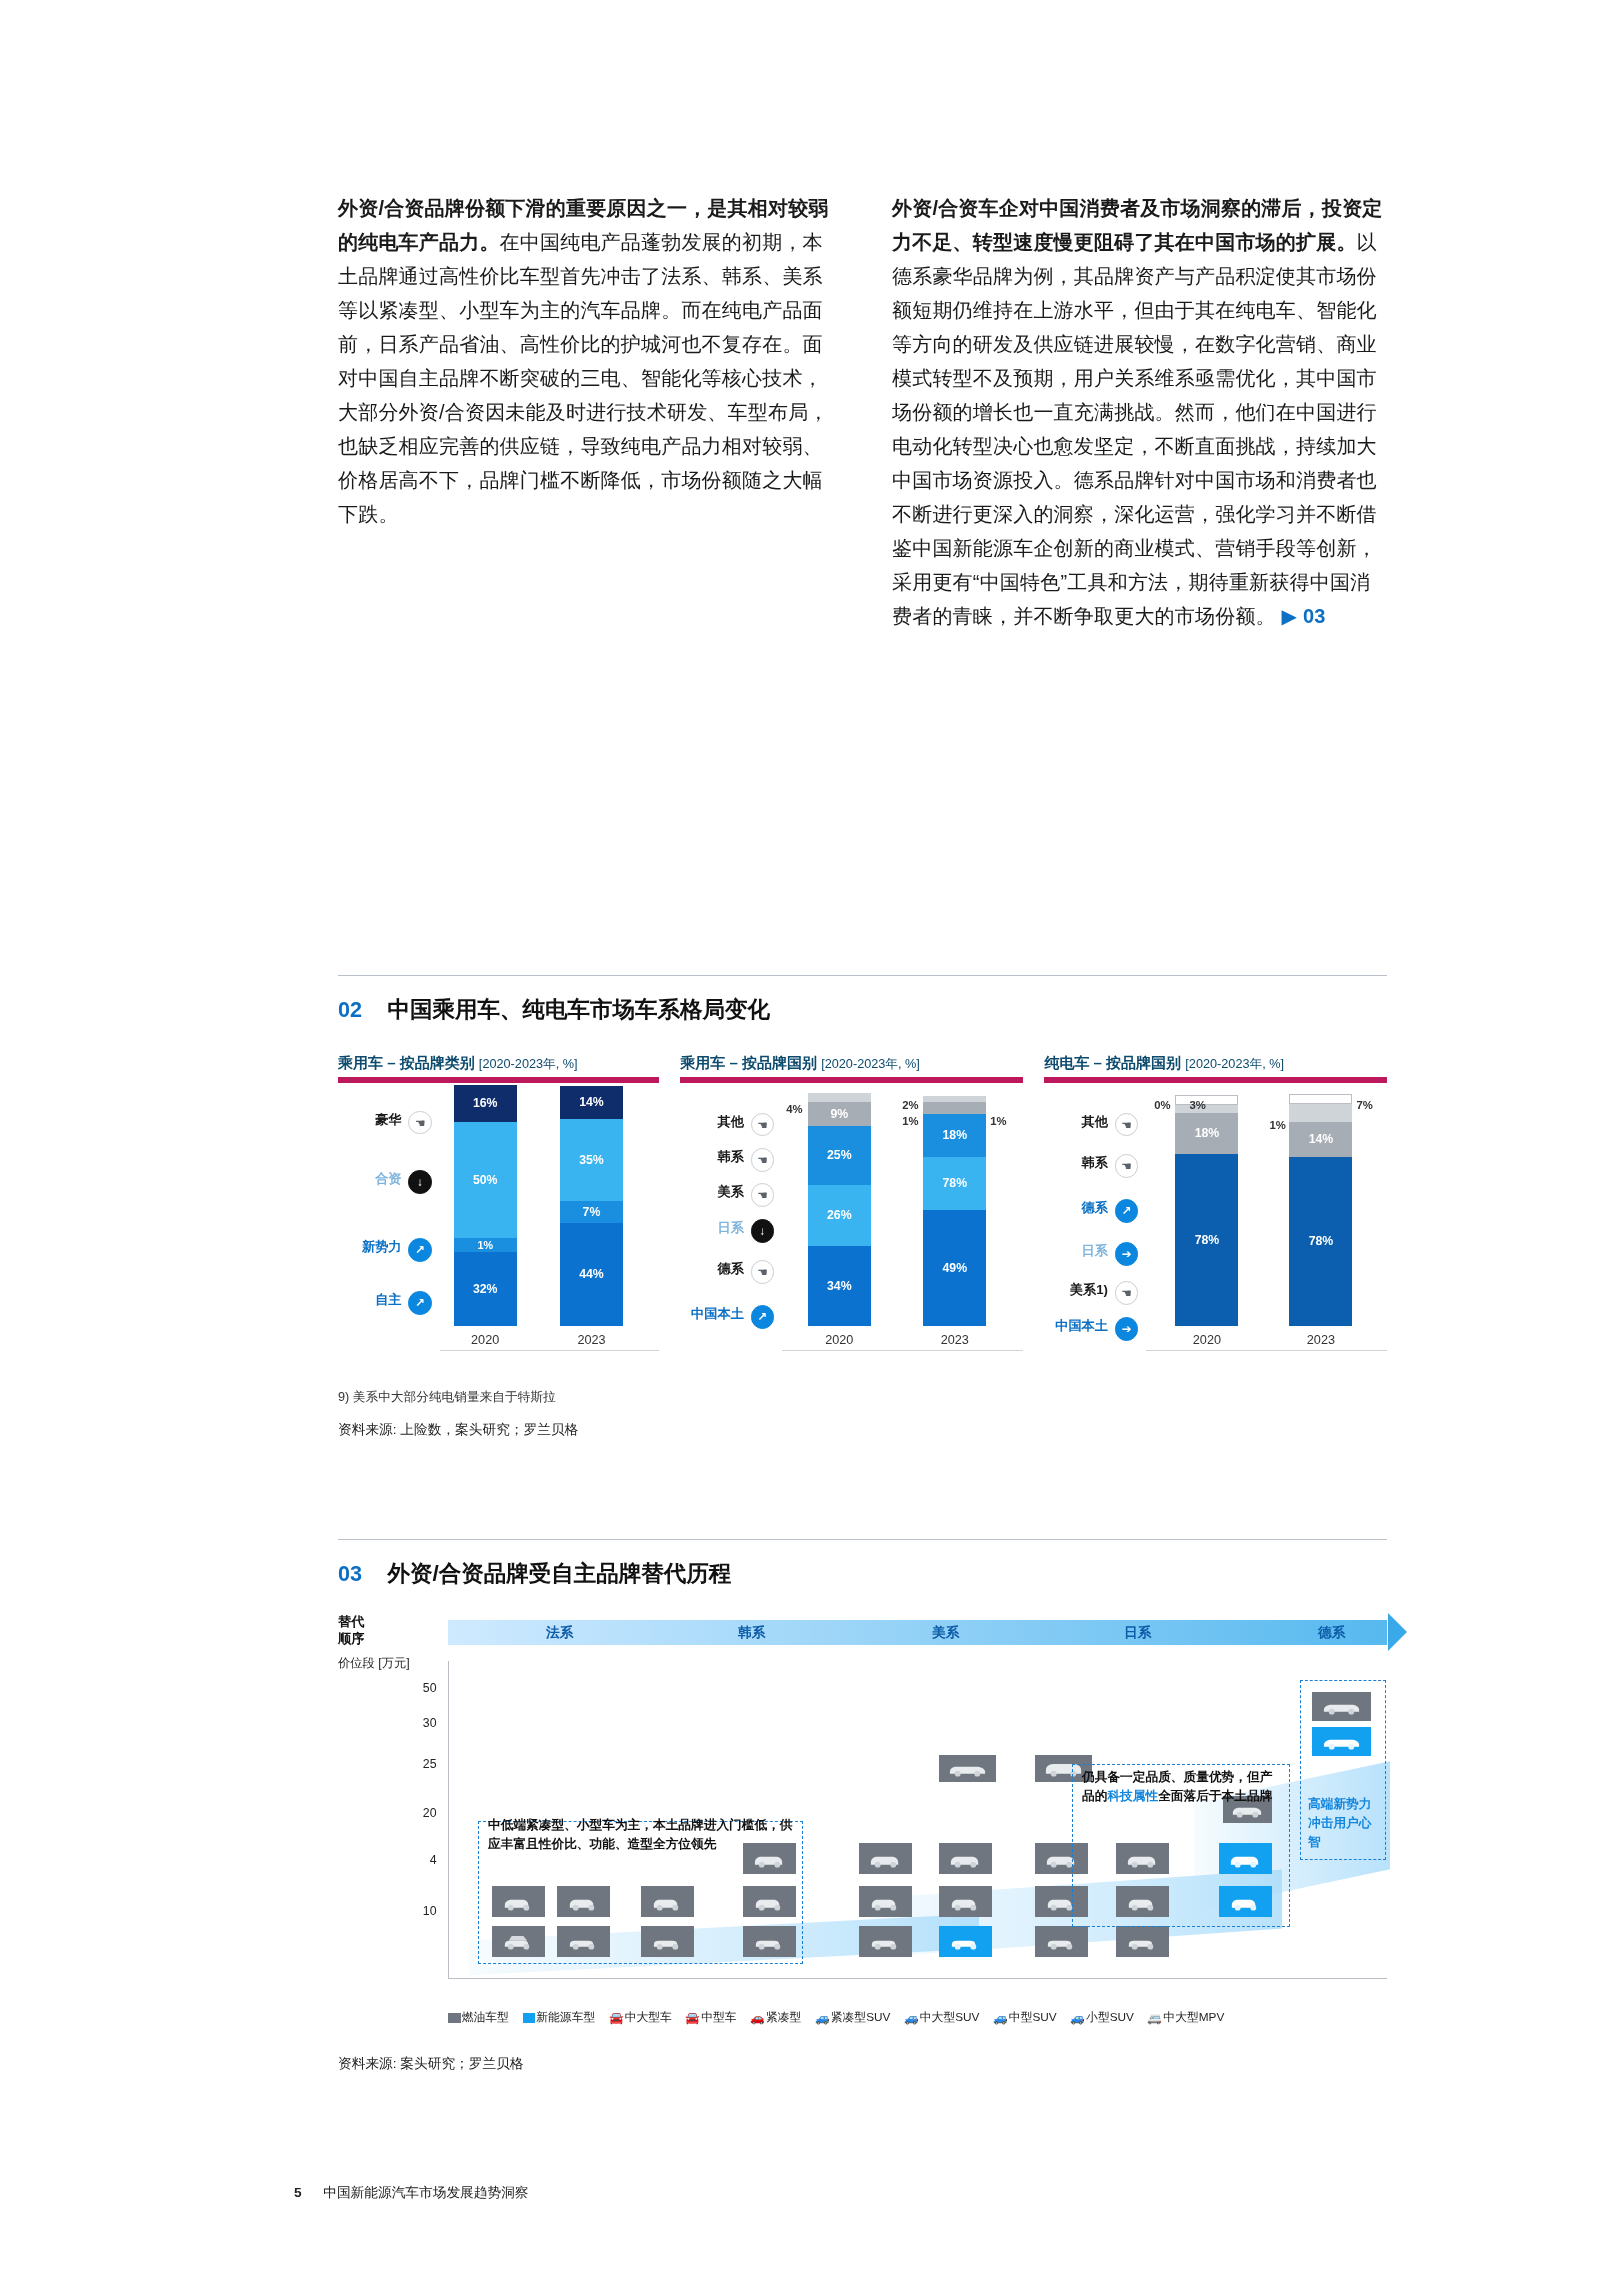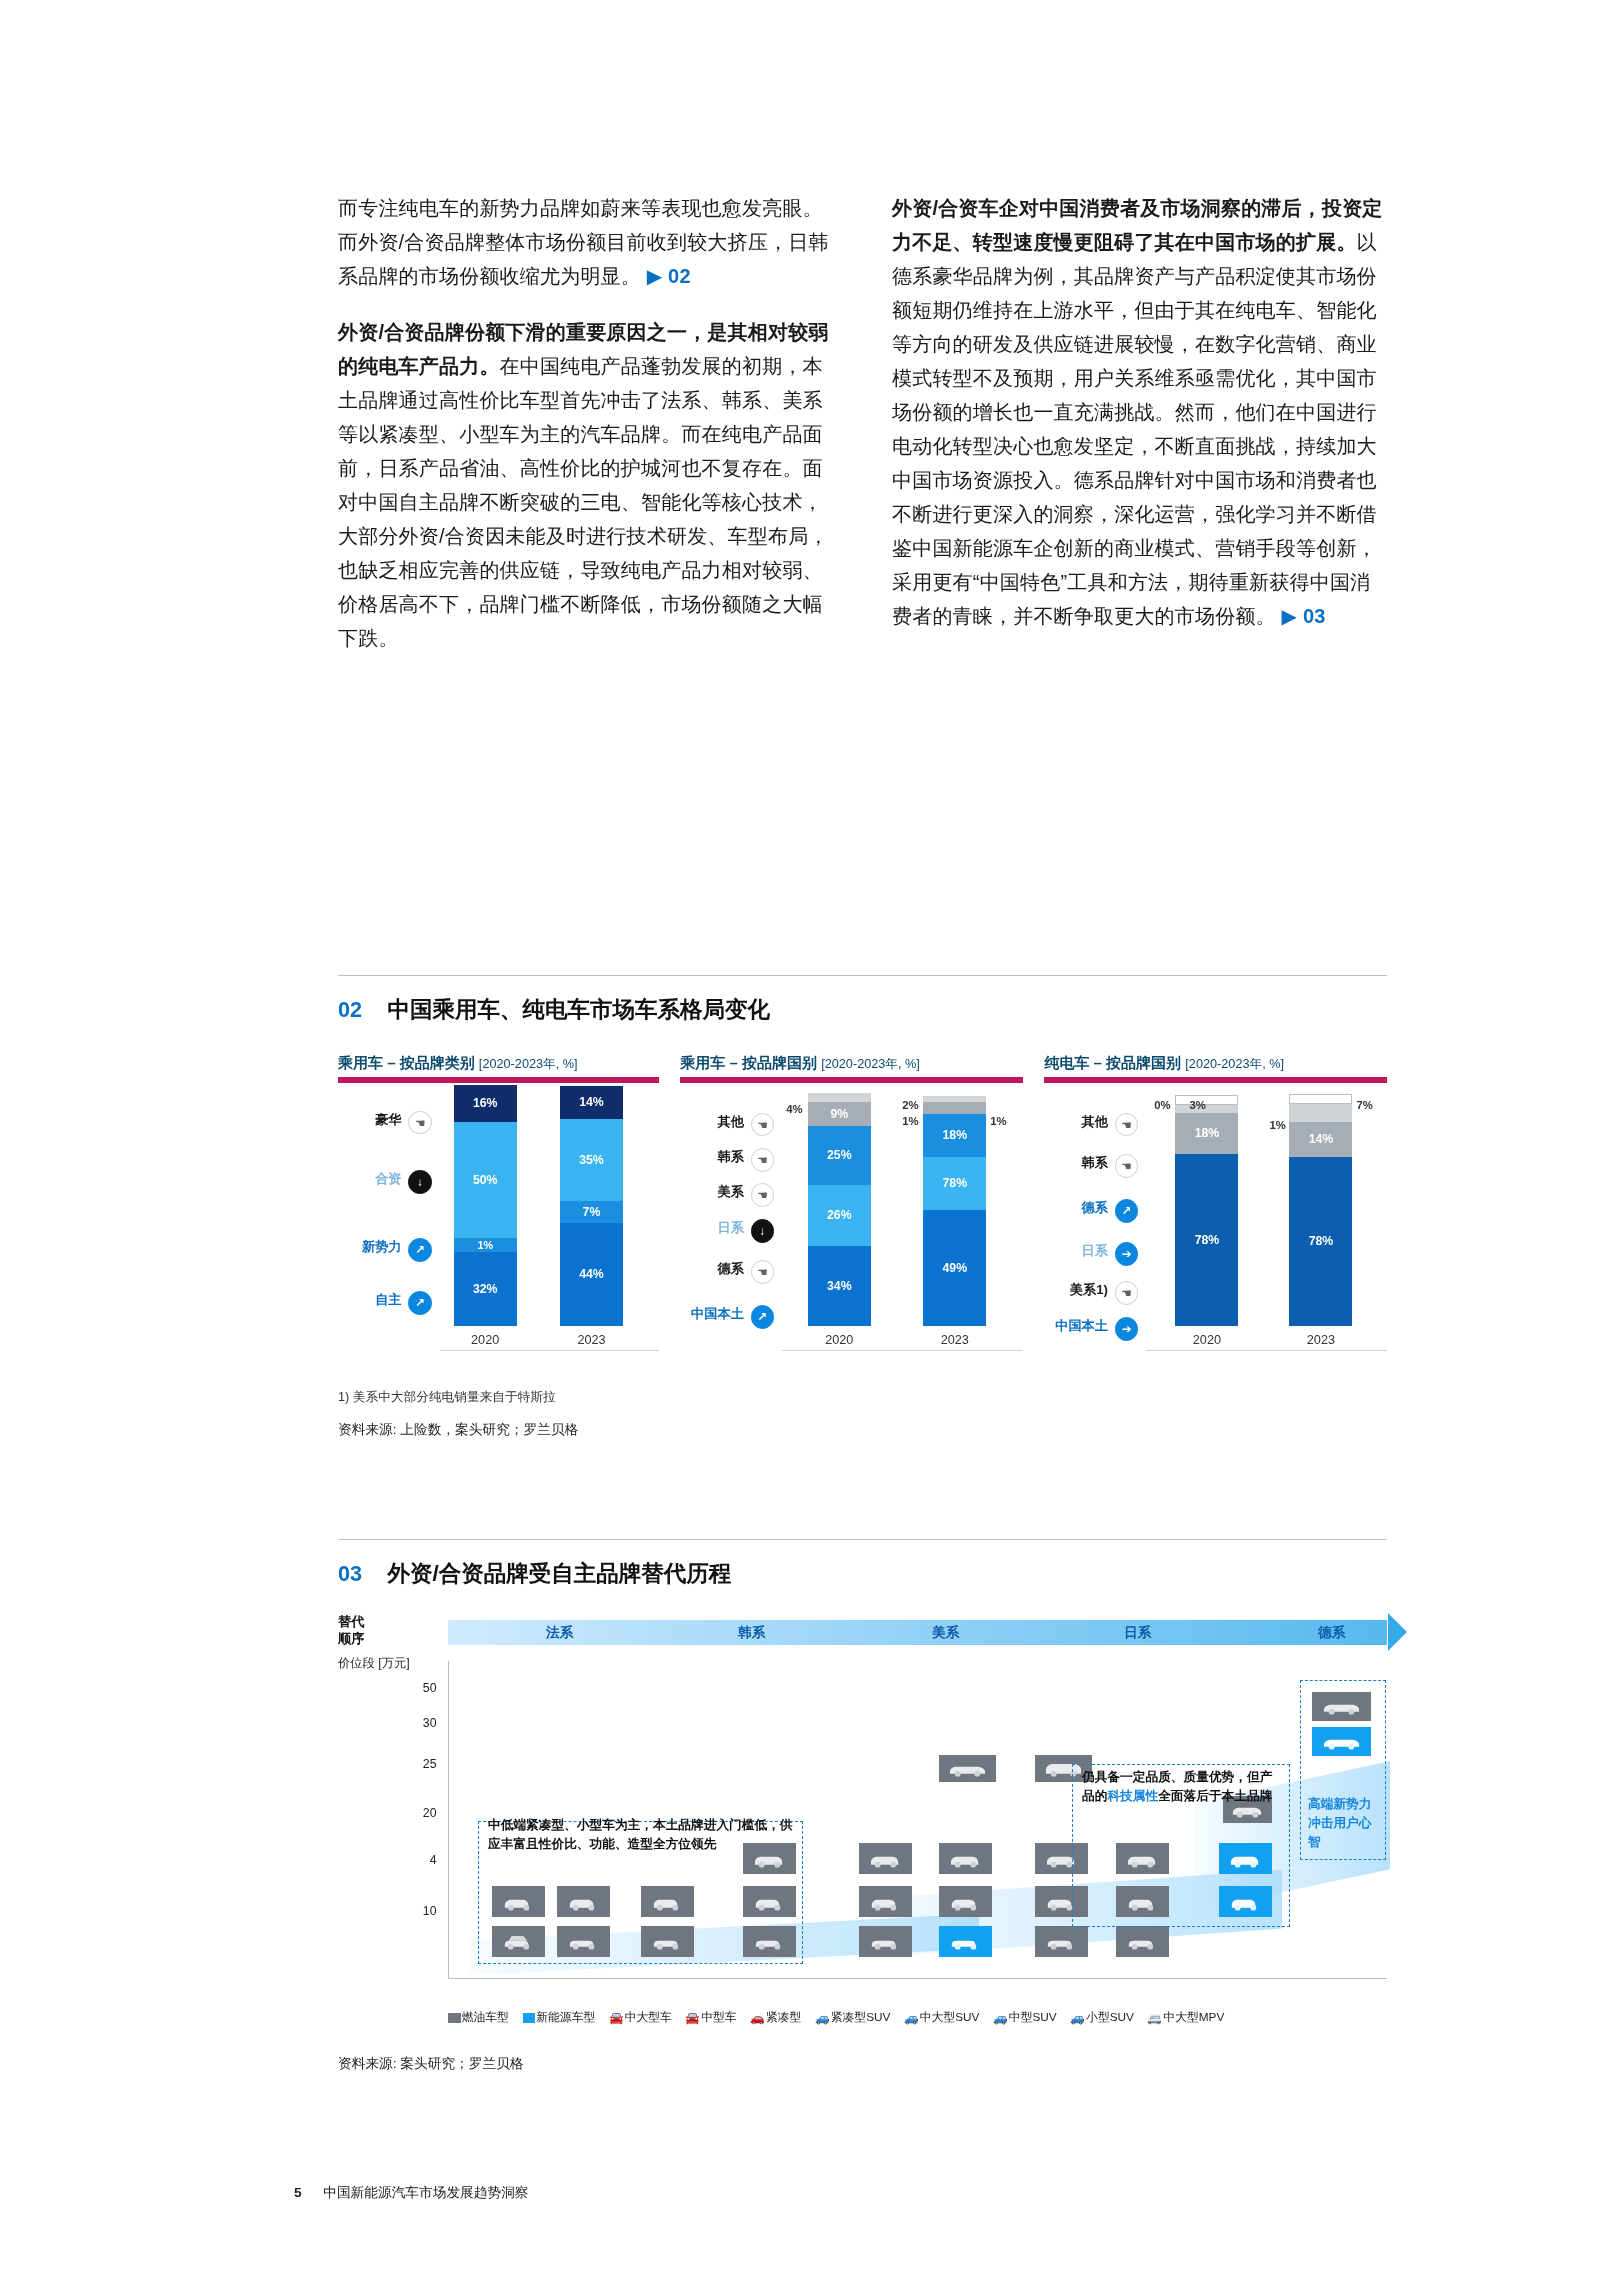--- a/index.html
+++ b/index.html
@@ -85,23 +85,20 @@
   .footer{position:absolute;left:294px;bottom:91px;display:flex;align-items:baseline;gap:21.6px;font-size:13.7px;color:#222;}
   .footer .pg{font-weight:bold;}
 </style>
 </head>
 <body>
 
 <div class="page">
 
   <div class="cols">
     <div class="col">
-      <p>
-        <span>而专注纯电车的新势力品牌如蔚来等表现也愈发亮眼。而外资/合资品牌整体市场份额目前收到较大挤压，日韩系品牌的市场份额收缩尤为明显。</span><span class="ref"> ▶ 02</span>
-      </p>
       <p class="lastp">
         <span class="b">外资/合资品牌份额下滑的重要原因之一，是其相对较弱的纯电车产品力。</span><span>在中国纯电产品蓬勃发展的初期，本土品牌通过高性价比车型首先冲击了法系、韩系、美系等以紧凑型、小型车为主的汽车品牌。而在纯电产品面前，日系产品省油、高性价比的护城河也不复存在。面对中国自主品牌不断突破的三电、智能化等核心技术，大部分外资/合资因未能及时进行技术研发、车型布局，也缺乏相应完善的供应链，导致纯电产品力相对较弱、价格居高不下，品牌门槛不断降低，市场份额随之大幅下跌。</span>
       </p>
     </div>
     <div class="col">
       <p class="lastp">
         <span class="b">外资/合资车企对中国消费者及市场洞察的滞后，投资定力不足、转型速度慢更阻碍了其在中国市场的扩展。</span><span>以德系豪华品牌为例，其品牌资产与产品积淀使其市场份额短期仍维持在上游水平，但由于其在纯电车、智能化等方向的研发及供应链进展较慢，在数字化营销、商业模式转型不及预期，用户关系维系亟需优化，其中国市场份额的增长也一直充满挑战。然而，他们在中国进行电动化转型决心也愈发坚定，不断直面挑战，持续加大中国市场资源投入。德系品牌针对中国市场和消费者也不断进行更深入的洞察，深化运营，强化学习并不断借鉴中国新能源车企创新的商业模式、营销手段等创新，采用更有“中国特色”工具和方法，期待重新获得中国消费者的青睐，并不断争取更大的市场份额。</span><span class="ref"> ▶ 03</span>
       </p>
     </div>
   </div>
@@ -290,21 +287,21 @@
             <div class="callout" style="left:210px;top:2px;">
               <span>7%</span>
             </div>
             <div class="xlab" style="left:143px;">2023</div>
           </div>
           <div class="ch-axis"></div>
         </div>
       </div>
     </div>
 
-    <div class="fn">1) 美系中大部分纯电销量来自于特斯拉</div>
+    <div class="fn">9) 美系中大部分纯电销量来自于特斯拉</div>
     <div class="src">资料来源: 上险数，案头研究；罗兰贝格</div>
   </div>
 
   <div class="exhibit" id="ex03">
     <div class="ex-rule"></div>
     <div class="ex-head">
       <div class="ex-num">03</div>
       <div class="ex-title">外资/合资品牌受自主品牌替代历程</div>
     </div>
 

